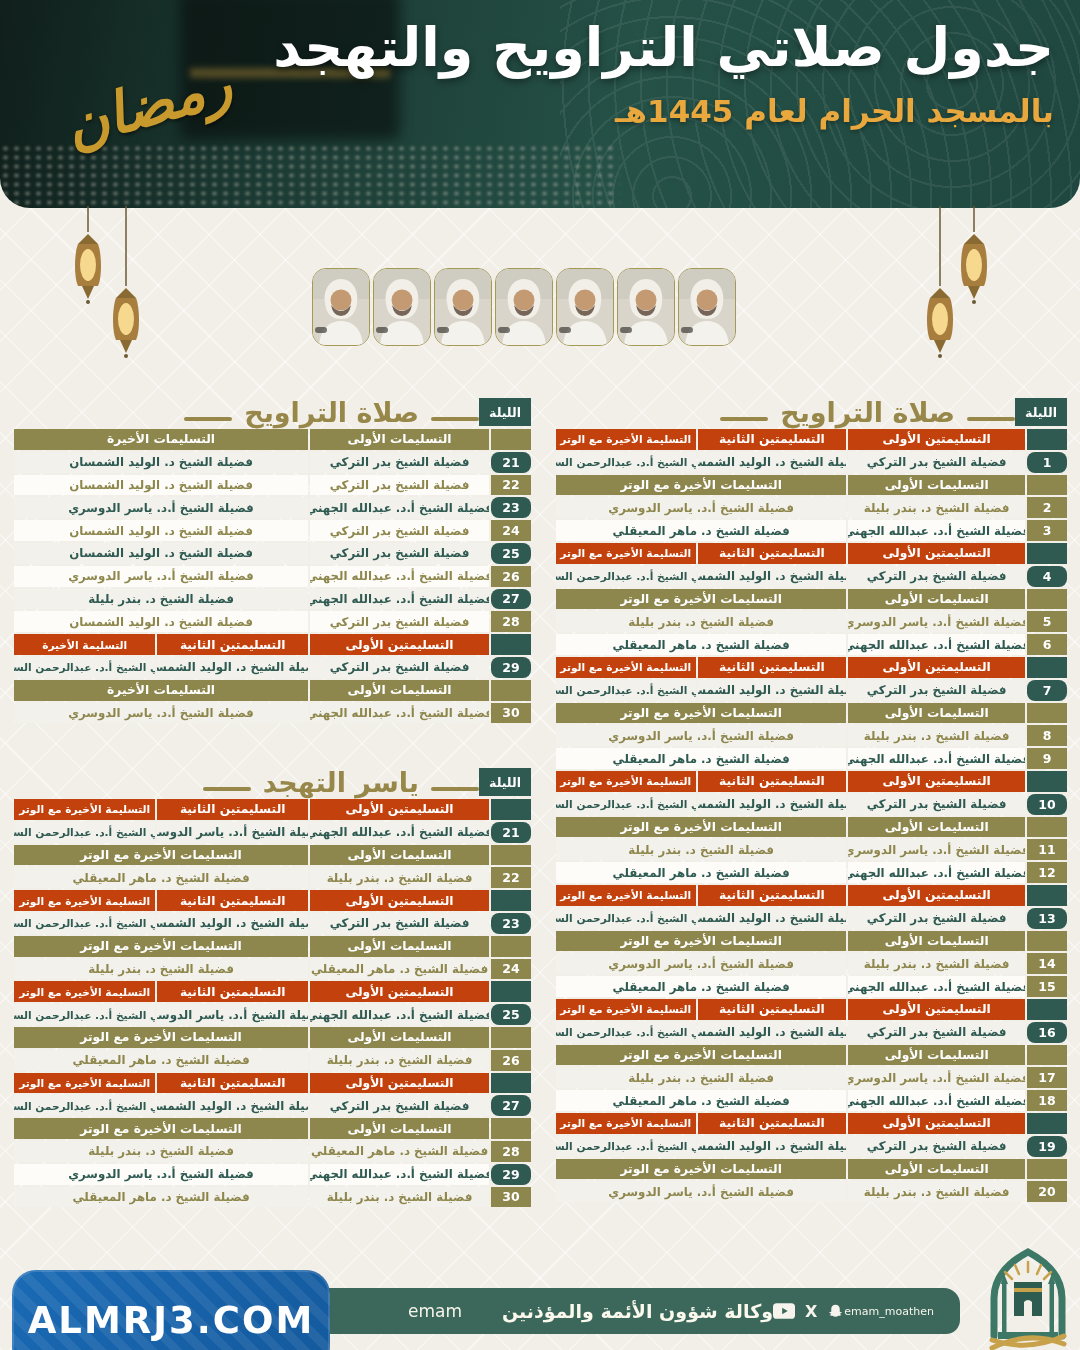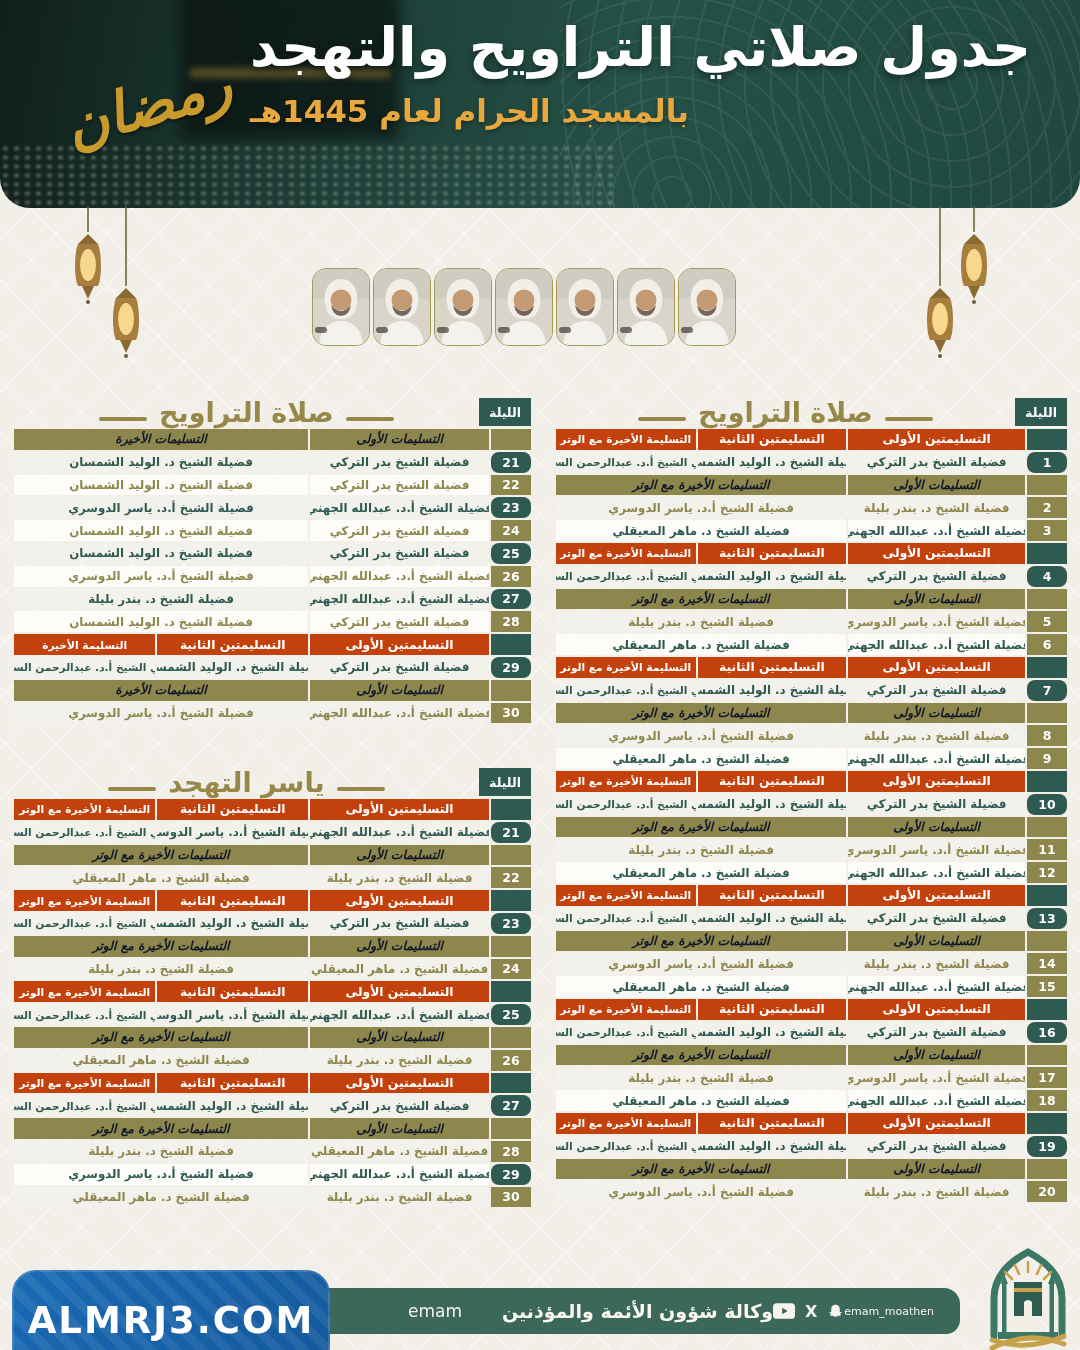--- a/index.html
+++ b/index.html
@@ -21,21 +21,21 @@
     opacity:.6;filter:blur(7px);border-radius:8px;}
   .banner .kaaba-band{position:absolute;left:190px;top:68px;width:200px;height:10px;background:#9a7c33;
     opacity:.5;filter:blur(3px);}
   .banner .crowd{position:absolute;left:0;bottom:0;width:620px;height:64px;opacity:.5;filter:blur(1.5px);
     border-radius:0 0 0 30px;
     background-image:radial-gradient(rgba(243,238,223,.9) 1.6px,rgba(40,50,45,.35) 2.6px,transparent 4px);
     background-size:11px 9px;}
   .ramadan{position:absolute;left:48px;top:6px;width:200px;height:198px;display:flex;align-items:center;
     justify-content:center;color:#c8992c;font-size:58px;font-weight:bold;font-style:italic;
     transform:rotate(-16deg);text-shadow:0 2px 4px rgba(0,0,0,.45);}
-  .banner-inner{position:absolute;left:250px;right:26px;top:16px;text-align:left;}
+  .banner-inner{position:absolute;left:250px;right:26px;top:16px;text-align:right;}
   .banner-title{margin:0;color:#ffffff;font-size:54px;font-weight:800;line-height:1.2;
     text-shadow:0 3px 7px rgba(0,0,0,.4);}
   .banner-subtitle{margin:12px 0 0;color:#e8a83e;font-size:31px;font-weight:bold;
     text-shadow:0 2px 4px rgba(0,0,0,.35);}
 
   
   .lantern{position:absolute;}
 
   
   .imams{position:absolute;left:312px;top:268px;display:flex;gap:3px;}
@@ -43,33 +43,33 @@
 
   
   .sched{position:absolute;direction:rtl;}
   #sec-right{left:556px;top:388px;width:511px;}
   #sec-left-top{left:14px;top:388px;width:517px;}
   #sec-left-bottom{left:14px;top:758px;width:517px;}
 
   .table-top{display:flex;align-items:flex-end;height:38px;margin-bottom:3px;}
   .night-label{width:52px;height:28px;background:#2e5a51;color:#fff;font-size:12.5px;font-weight:bold;
     display:flex;align-items:center;justify-content:center;margin-top:40px;}
-  .ttl{flex:1;display:flex;align-items:center;justify-content:center;gap:12px;
+  .ttl{flex:1;display:flex;align-items:center;gap:12px;
     color:#97884a;font-size:27px;font-weight:800;line-height:1;}
   .dash{width:48px;height:4px;border-radius:2px;background:#97884a;margin-top:12px;}
 
   .trow{display:grid;gap:2px;margin-bottom:2px;height:20.8px;}
   .grid3{grid-template-columns:40px calc((100% - 46px)*0.38) calc((100% - 46px)*0.32) 1fr;}
   .grid2{grid-template-columns:40px calc((100% - 46px)*0.38) 1fr;}
   .cell{display:flex;align-items:center;justify-content:center;font-weight:bold;font-size:11.8px;
     white-space:nowrap;overflow:hidden;padding:0 2px;}
   .hdr .cell{font-size:12.3px;}
   .grid3 > :nth-child(4){font-size:10.6px;}
   .hdr-green .cell{background:#c2410c;color:#fff;}
-  .hdr-olive .cell{background:#8e874d;color:#0f172a;font-style:italic;}
+  .hdr-olive .cell{background:#8e874d;color:#ffffff;}
   .hdr-green .night{background:#2e5a51;}
   .hdr-olive .night{background:#8e874d;}
   .night{display:flex;align-items:center;justify-content:center;color:#fff;font-weight:bold;font-size:12.5px;}
   .night-green{background:#2e5a51;border-radius:8px;}
   .night-olive{background:#8e874d;}
   .text-green .cell{color:#2e5a51;}
   .text-olive .cell{color:#8e874d;}
   .shade-a .cell{background:#f3f1ec;}
   .shade-b .cell{background:#fdfcf9;}
 

